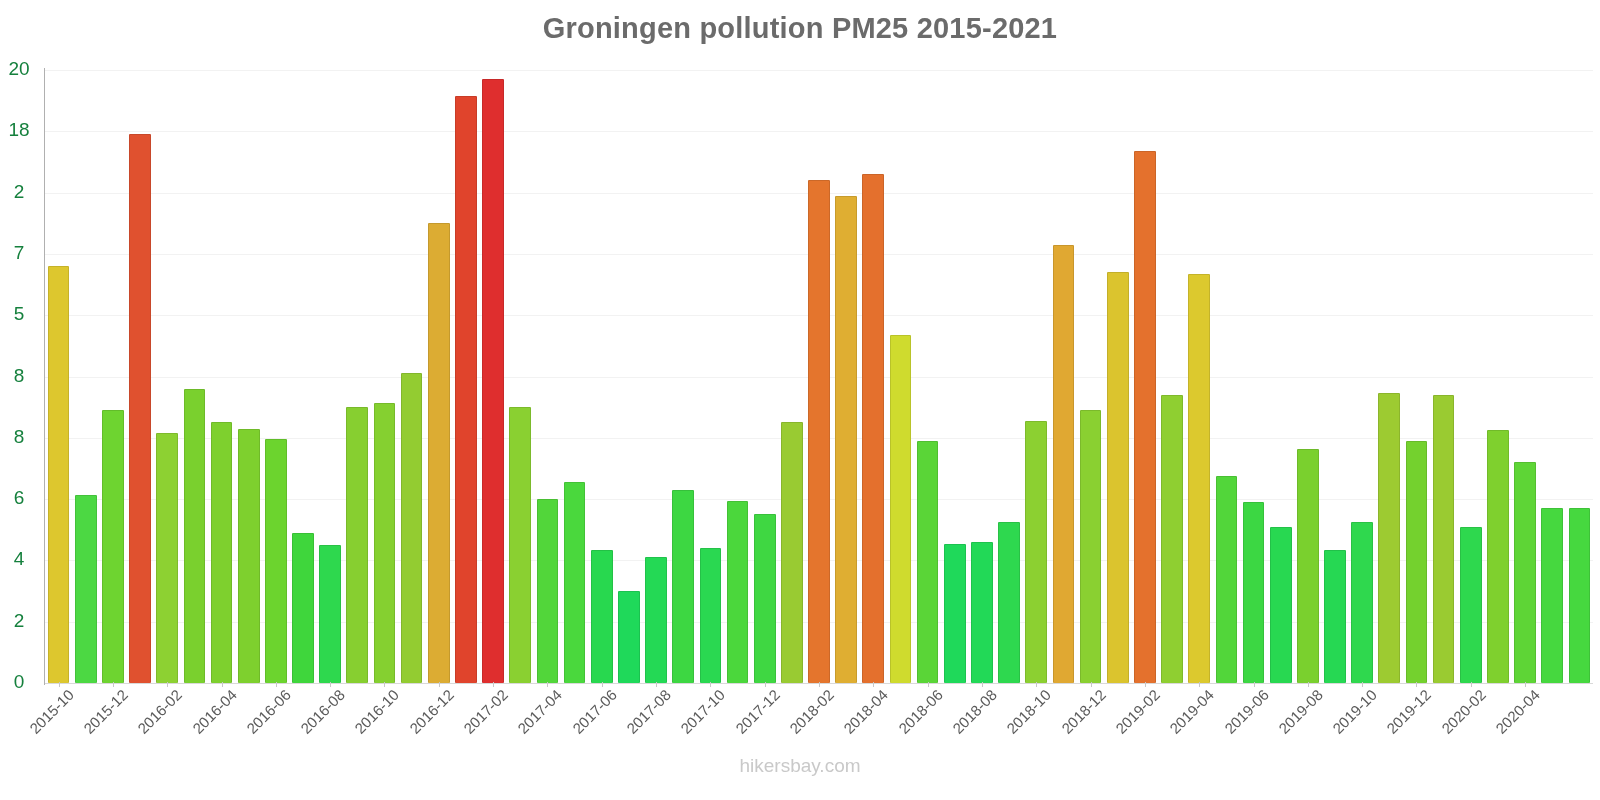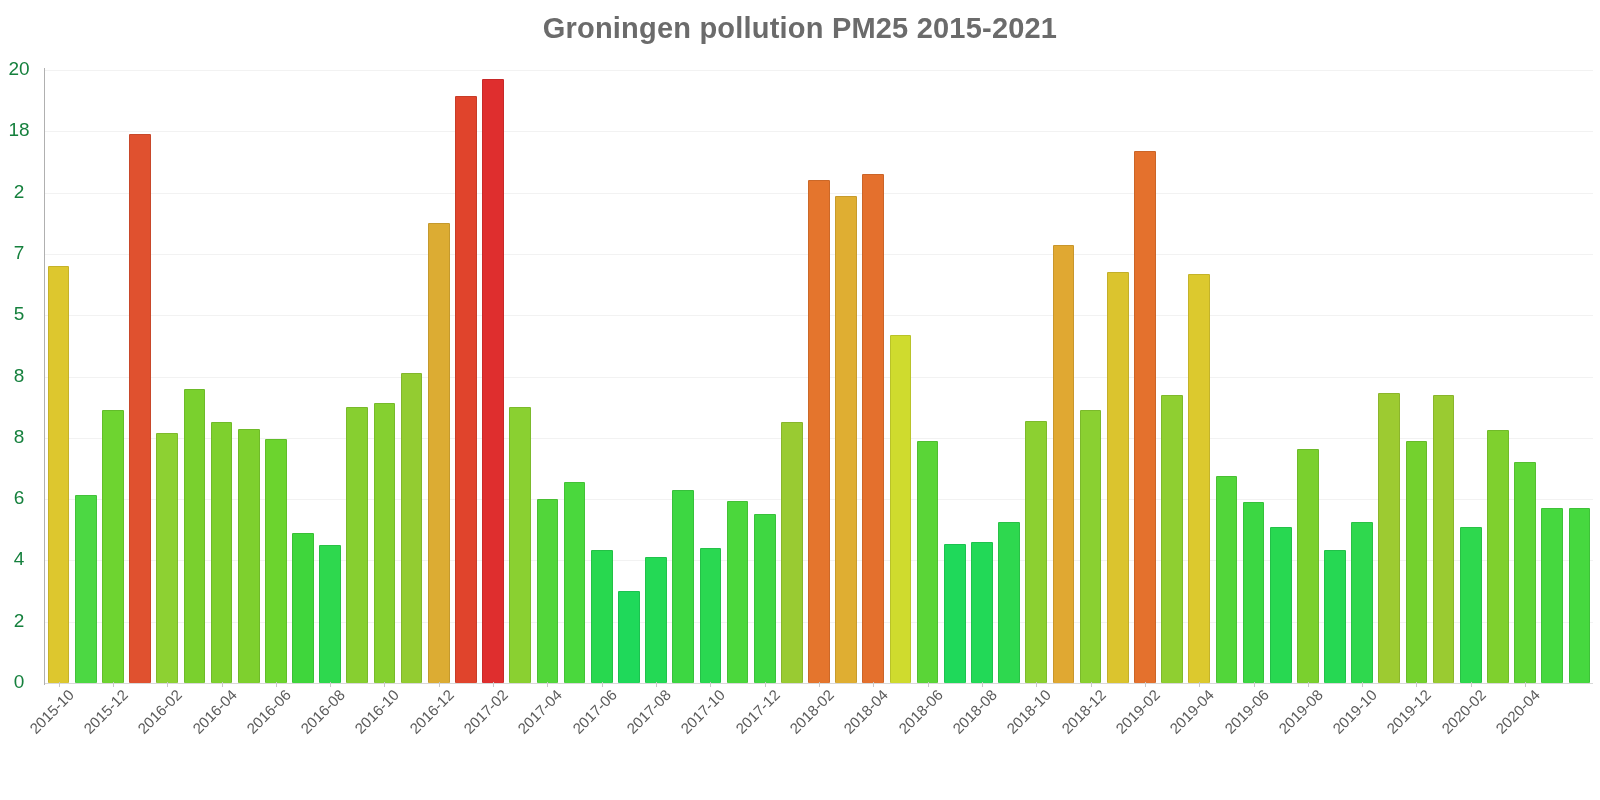--- a/index.html
+++ b/index.html
@@ -279,13 +279,14 @@
       <div class="x-tick-mark" style="left: 1317.16px;"></div>
       <div class="x-tick-label" style="left: 1255.16px; width: 68px;">2019-10</div>
       <div class="x-tick-mark" style="left: 1371.47px;"></div>
       <div class="x-tick-label" style="left: 1309.47px; width: 68px;">2019-12</div>
       <div class="x-tick-mark" style="left: 1425.79px;"></div>
       <div class="x-tick-label" style="left: 1363.79px; width: 68px;">2020-02</div>
       <div class="x-tick-mark" style="left: 1480.11px;"></div>
       <div class="x-tick-label" style="left: 1418.11px; width: 68px;">2020-04</div>
     </div>
 
+  <div id="footer-credit">hikersbay.com</div>
 </div>
 
 </body></html>

